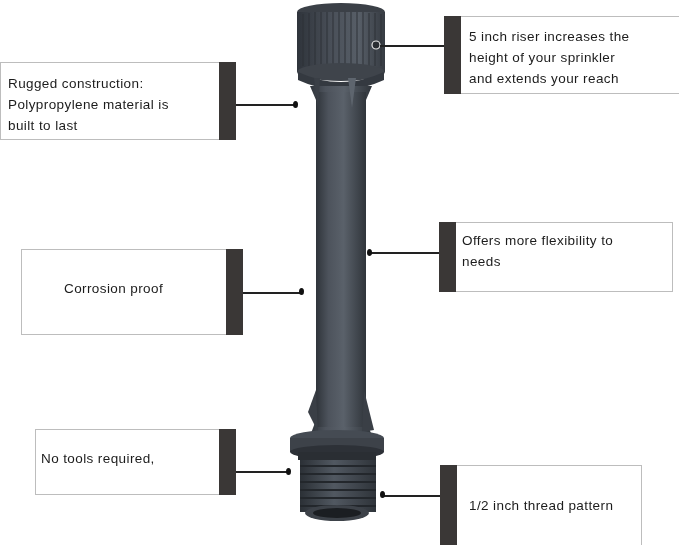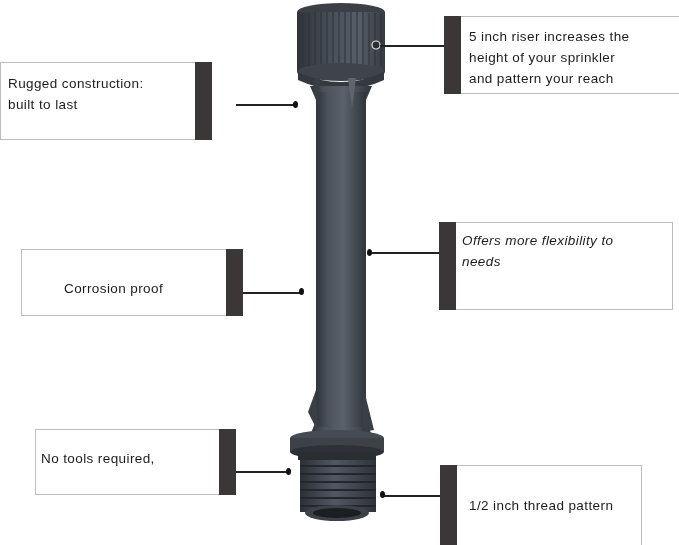--- a/index.html
+++ b/index.html
@@ -82,51 +82,52 @@
       <line x1="300" y1="490" x2="376" y2="490"></line>
     <line x1="300" y1="498" x2="376" y2="498"></line>
       <line x1="300" y1="506" x2="376" y2="506"></line>
   </g>
   <ellipse cx="337" cy="513" rx="32" ry="8" fill="#3d4249"></ellipse>
   <ellipse cx="337" cy="513" rx="24" ry="5" fill="#1b1e22"></ellipse>
 
   <circle cx="376" cy="45" r="4" fill="#2a2e33" stroke="#e8e8e8" stroke-width="1.2"></circle>
 </svg>
 
-<div class="callout left" style="left:0;top:62px;width:212px;height:78px;">
+<div class="callout left" style="left:0;top:62px;width:236px;height:78px;">
   <div class="bar"></div>
   <div class="txt" style="left:7px;top:10px;">
     <div>Rugged construction:</div>
+    <div>Polypropylene material is</div>
     <div>built to last</div>
   </div>
 </div>
 <div class="line" style="left:236px;top:104px;width:58px;"></div>
 <div class="dot" style="left:293px;top:101px;"></div>
 
 <div class="callout right" style="left:444px;top:16px;width:248px;height:78px;">
   <div class="bar"></div>
   <div class="txt" style="left:24px;top:9px;">
     <div>5 inch riser increases the</div>
     <div>height of your sprinkler</div>
-    <div>and pattern your reach</div>
+    <div>and extends your reach</div>
   </div>
 </div>
 <div class="line" style="left:380px;top:45px;width:64px;"></div>
 
-<div class="callout right" style="left:439px;top:222px;width:234px;height:88px;font-style:italic;">
+<div class="callout right" style="left:439px;top:222px;width:234px;height:70px;">
   <div class="bar"></div>
   <div class="txt" style="left:22px;top:7px;">
     <div>Offers more flexibility to</div>
     <div>needs</div>
   </div>
 </div>
 <div class="line" style="left:370px;top:252px;width:69px;"></div>
 <div class="dot" style="left:367px;top:249px;"></div>
 
-<div class="callout left" style="left:21px;top:249px;width:222px;height:67px;">
+<div class="callout left" style="left:21px;top:249px;width:222px;height:86px;">
   <div class="bar"></div>
   <div class="txt" style="left:42px;top:28px;">
     <div>Corrosion proof</div>
   </div>
 </div>
 <div class="line" style="left:243px;top:292px;width:58px;"></div>
 <div class="dot" style="left:299px;top:288px;"></div>
 
 <div class="callout left" style="left:35px;top:429px;width:201px;height:66px;">
   <div class="bar"></div>

